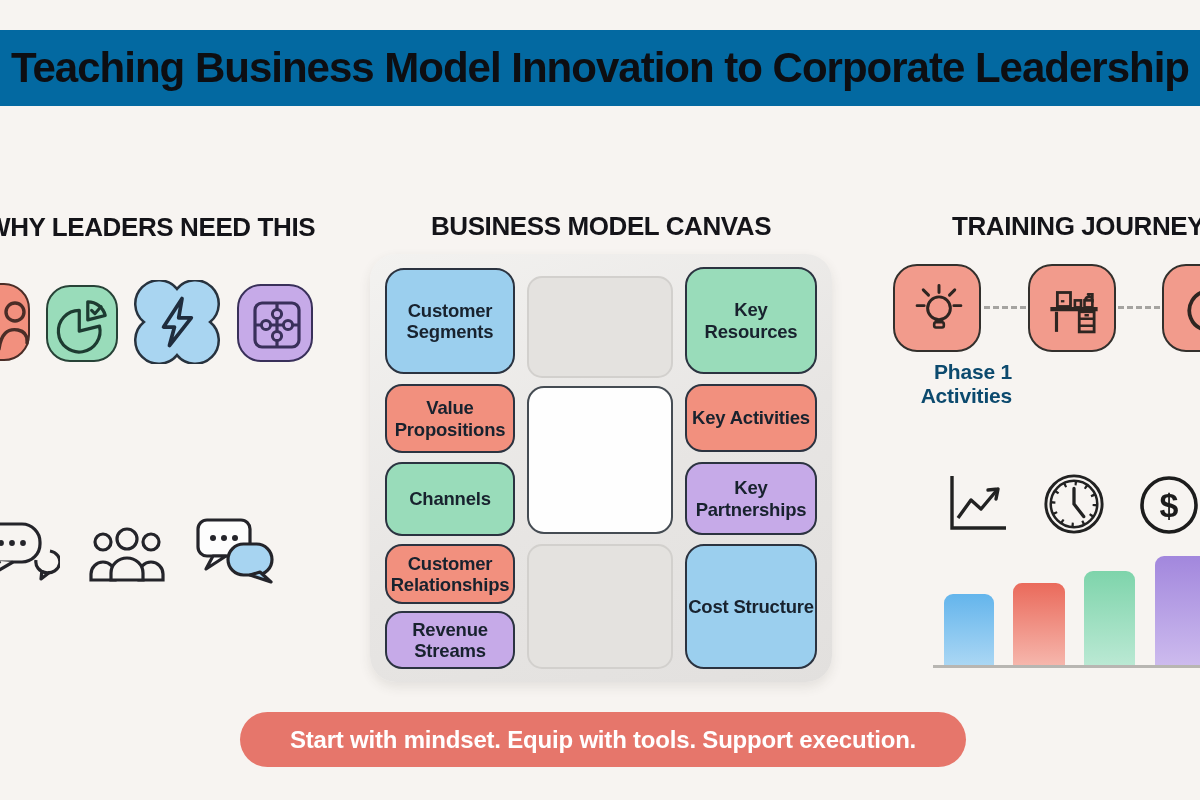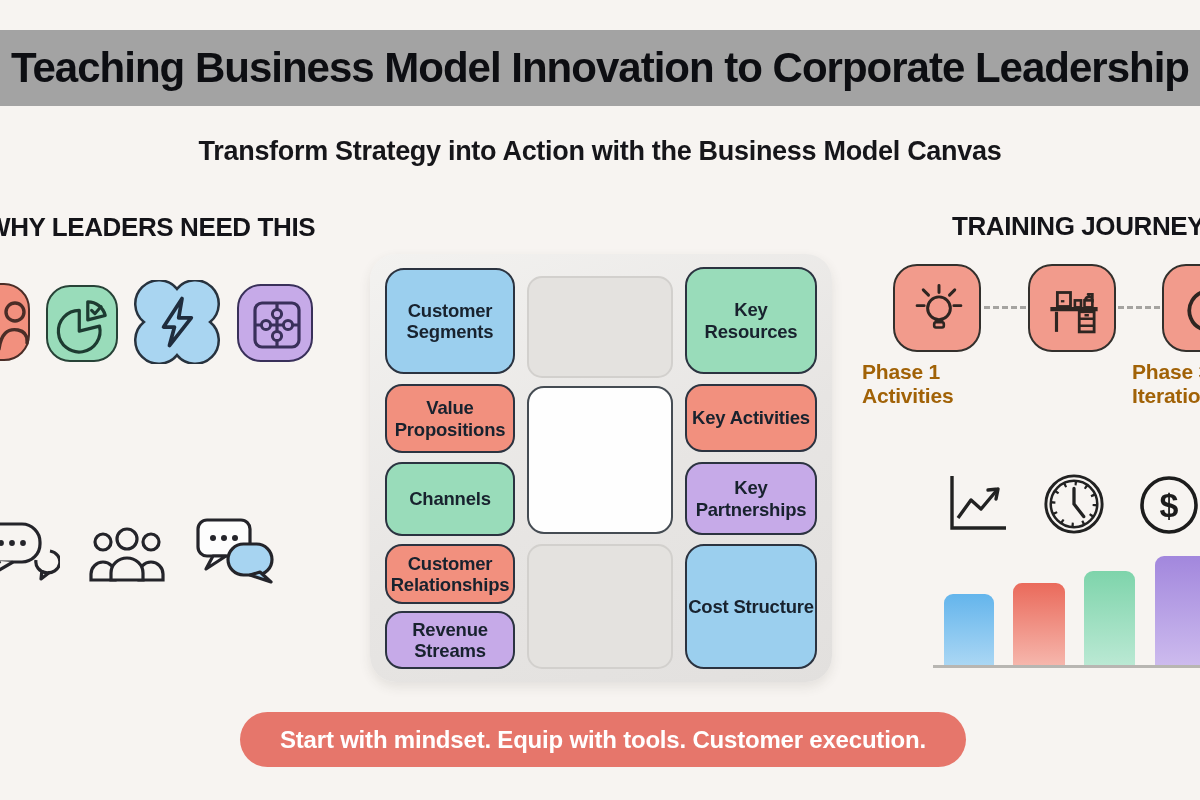--- a/index.html
+++ b/index.html
@@ -4,21 +4,21 @@
 <style>
   html,body{margin:0;padding:0;background:#d8d6d3;}
   #stage{
     position:relative;width:1200px;height:800px;overflow:hidden;
     background:#f7f4f1;
     font-family:"Liberation Sans", sans-serif;
     color:#16161c;
   }
   .abs{position:absolute;}
   
-  #title-banner{left:0;top:30px;width:1200px;height:76px;background:#a3a3a3;}
+  #title-banner{left:0;top:30px;width:1200px;height:76px;background:#0369a1;}
   #page-title{
     left:50%;top:50%;transform:translate(-50%,-50%);
     white-space:nowrap;font-size:42px;font-weight:800;letter-spacing:-1px;color:#0d0e12;
   }
   #page-subtitle{
     left:0;top:136px;width:1200px;text-align:center;
     font-size:27px;font-weight:700;letter-spacing:-0.3px;color:#16161a;white-space:nowrap;
   }
   .heading{font-size:26px;font-weight:800;letter-spacing:-0.4px;color:#141419;white-space:nowrap;}
   
@@ -41,21 +41,21 @@
   }
   .bg-blue{background:#9bcfee;}
   .bg-coral{background:#f2907e;}
   .bg-green{background:#99dcba;}
   .bg-purple{background:#c6aae8;}
   .gray-cell{position:absolute;box-sizing:border-box;background:#e4e2df;border:2px solid #d2d0cd;border-radius:15px;}
   .white-cell{position:absolute;box-sizing:border-box;background:#fefefe;border:2.5px solid #454c53;border-radius:17px;}
   
   .phase-square{box-sizing:border-box;width:88px;height:88px;border-radius:24px;background:#f29b8c;border:2.6px solid #33302d;}
   .phase-square svg{position:absolute;left:16px;top:16px;}
-  .phase-label{width:150px;text-align:left;font-weight:700;font-size:21px;line-height:23.5px;color:#a16207;letter-spacing:-0.2px;}
+  .phase-label{width:150px;text-align:right;font-weight:700;font-size:21px;line-height:23.5px;color:#0c4a6e;letter-spacing:-0.2px;}
   .dash-seg{height:0;border-top:3px dashed #a5a3a0;}
   
   .bar{position:absolute;border-radius:9px 9px 0 0;}
   #bar-1{left:944px;top:594px;width:50px;height:72px;background:linear-gradient(#64b5ec,#abd7f4);}
   #bar-2{left:1013px;top:583px;width:52px;height:83px;background:linear-gradient(#ea6a5b,#f6b7ad);}
   #bar-3{left:1084px;top:571px;width:51px;height:95px;background:linear-gradient(#7ed4ab,#bbe9d4);}
   #bar-4{left:1155px;top:556px;width:58px;height:110px;background:linear-gradient(#a287dd,#cdbbee);}
   #bar-baseline{left:933px;top:665px;width:267px;height:3px;background:#b8b6b2;}
   
   #footer-banner{
@@ -65,21 +65,20 @@
   #footer-banner span{color:#ffffff;font-size:24px;font-weight:800;letter-spacing:-0.2px;white-space:nowrap;}
 </style>
 </head>
 <body>
 
 <div id="stage">
 
   <div class="abs" id="title-banner">
     <div class="abs" id="page-title">Teaching Business Model Innovation to Corporate Leadership</div>
   </div>
-  <div class="abs" id="page-subtitle">Transform Strategy into Action with the Business Model Canvas</div>
 
   <div class="abs heading" style="left:-14px;top:212px;">WHY LEADERS NEED THIS</div>
 
   <div class="abs badge" id="badge-person">
     <svg width="88" height="78" viewBox="0 0 88 78" fill="none">
       <circle cx="71" cy="27" r="9" stroke="#4a2d27" stroke-width="3.4"></circle>
       <path d="M55,64 Q58,42 74,45 Q84,47 83,58" stroke="#4a2d27" stroke-width="3.4" fill="none" stroke-linecap="round"></path>
     </svg>
   </div>
 
@@ -138,20 +137,21 @@
       <rect x="2" y="2" width="52" height="36" rx="9" fill="#fdfdfd" stroke="#24242a" stroke-width="3.2"></rect>
       <path d="M17,38 L10,51 L30,38 Z" fill="#fdfdfd" stroke="#24242a" stroke-width="3.2" stroke-linejoin="round"></path>
       <circle cx="17" cy="20" r="3" fill="#24242a"></circle>
       <circle cx="28" cy="20" r="3" fill="#24242a"></circle>
       <circle cx="39" cy="20" r="3" fill="#24242a"></circle>
       <rect x="32" y="26" width="44" height="31" rx="15.5" fill="#a7d4f1" stroke="#24242a" stroke-width="3.2"></rect>
       <path d="M64,54 L75,64 L54,57 Z" fill="#a7d4f1" stroke="#24242a" stroke-width="3.2" stroke-linejoin="round"></path>
     </svg>
   </div>
 
+  <div class="abs heading" style="left:370px;top:211px;width:462px;text-align:center;">BUSINESS MODEL CANVAS</div>
 
   <div class="abs heading" style="left:952px;top:211px;width:240px;text-align:center;">TRAINING JOURNEY</div>
 
   <div class="abs" id="canvas-board">
 
     <div class="cblock bg-blue" style="left:15px;top:14px;width:130px;height:106px;border-radius:19px;">Customer Segments</div>
     <div class="cblock bg-coral" style="left:15px;top:130px;width:130px;height:69px;">Value Propositions</div>
     <div class="cblock bg-green" style="left:15px;top:208px;width:130px;height:74px;">Channels</div>
     <div class="cblock bg-coral" style="left:15px;top:290px;width:130px;height:60px;">Customer Relationships</div>
     <div class="cblock bg-purple" style="left:15px;top:357px;width:130px;height:58px;">Revenue Streams</div>
@@ -232,16 +232,16 @@
     </svg>
   </div>
 
   <div class="bar" id="bar-1"></div>
   <div class="bar" id="bar-2"></div>
   <div class="bar" id="bar-3"></div>
   <div class="bar" id="bar-4"></div>
   <div class="abs" id="bar-baseline"></div>
 
   <div class="abs" id="footer-banner">
-    <span>Start with mindset. Equip with tools. Customer execution.</span>
+    <span>Start with mindset. Equip with tools. Support execution.</span>
   </div>
 
 </div>
 
 </body></html>

